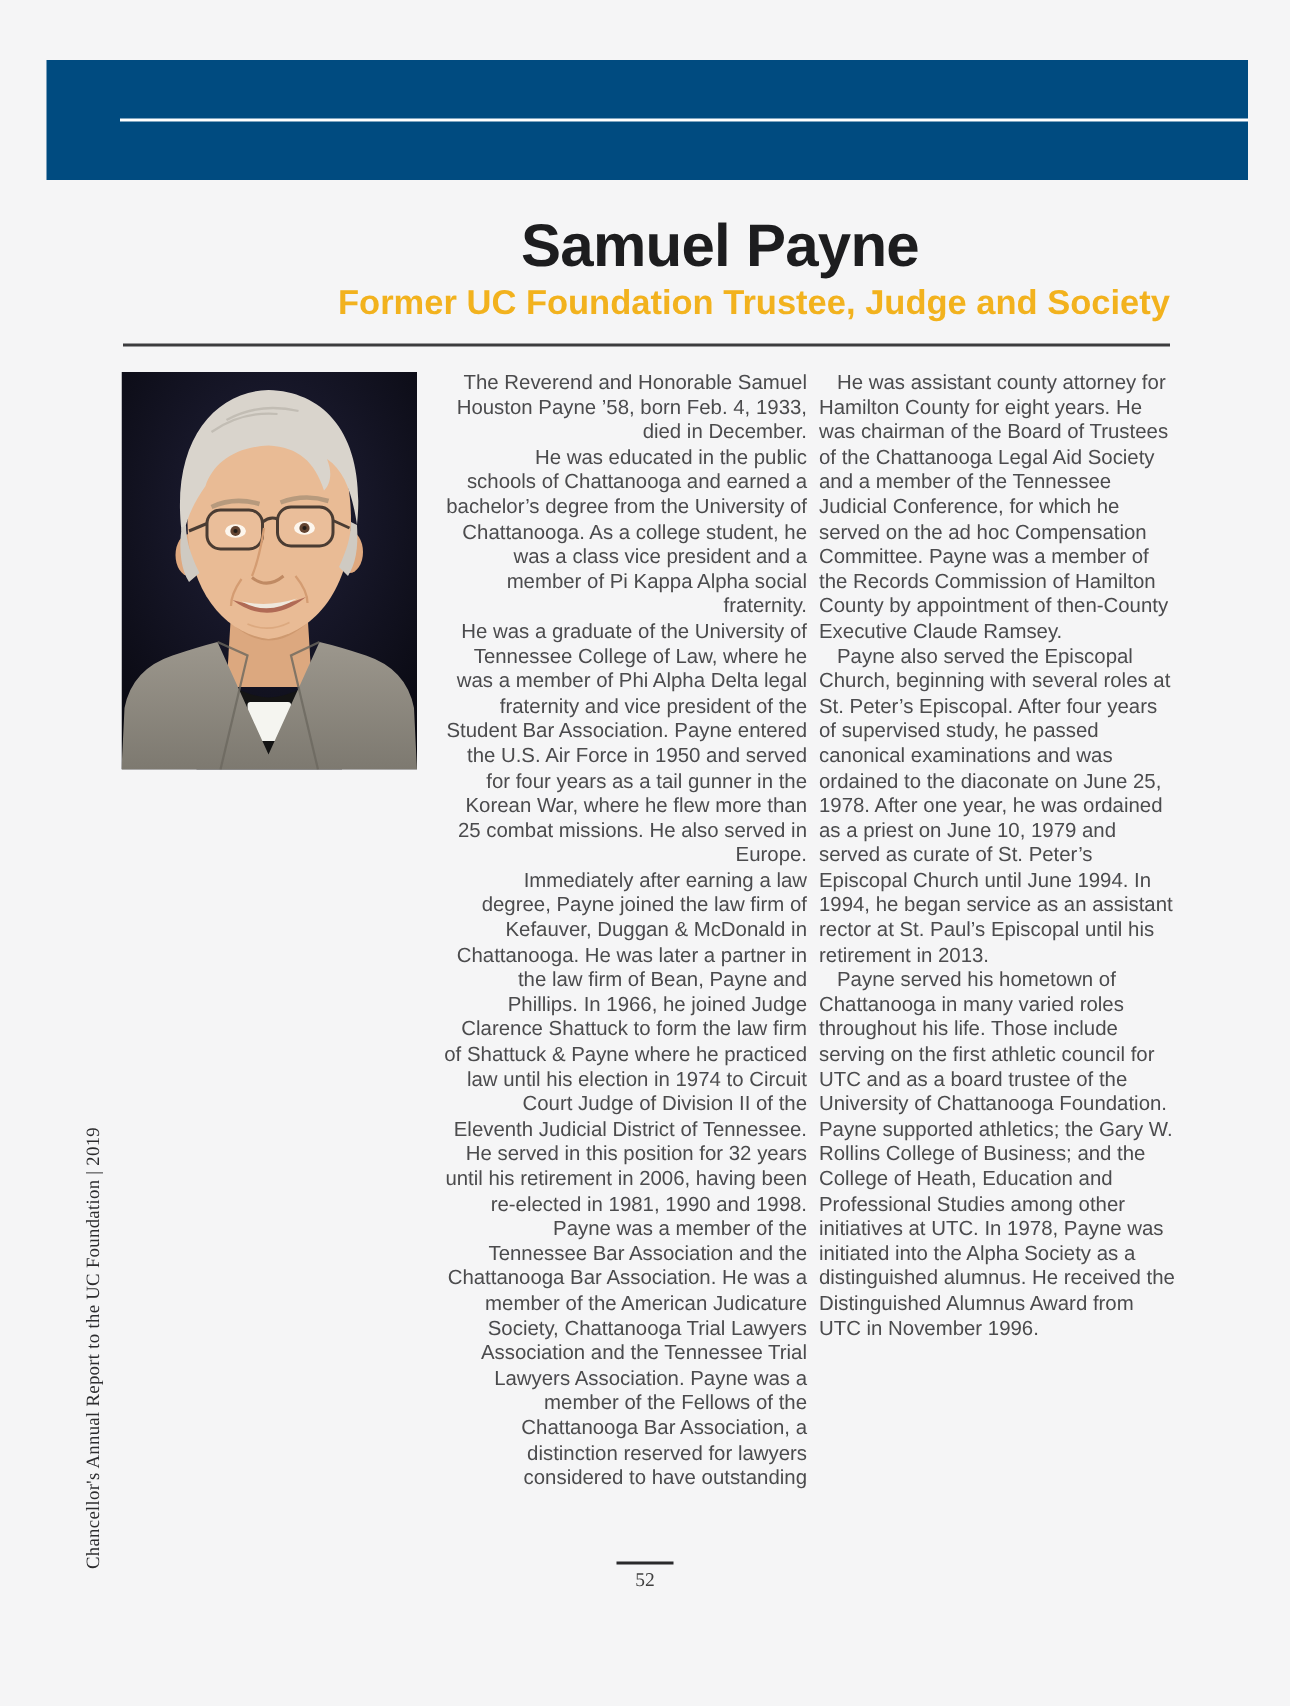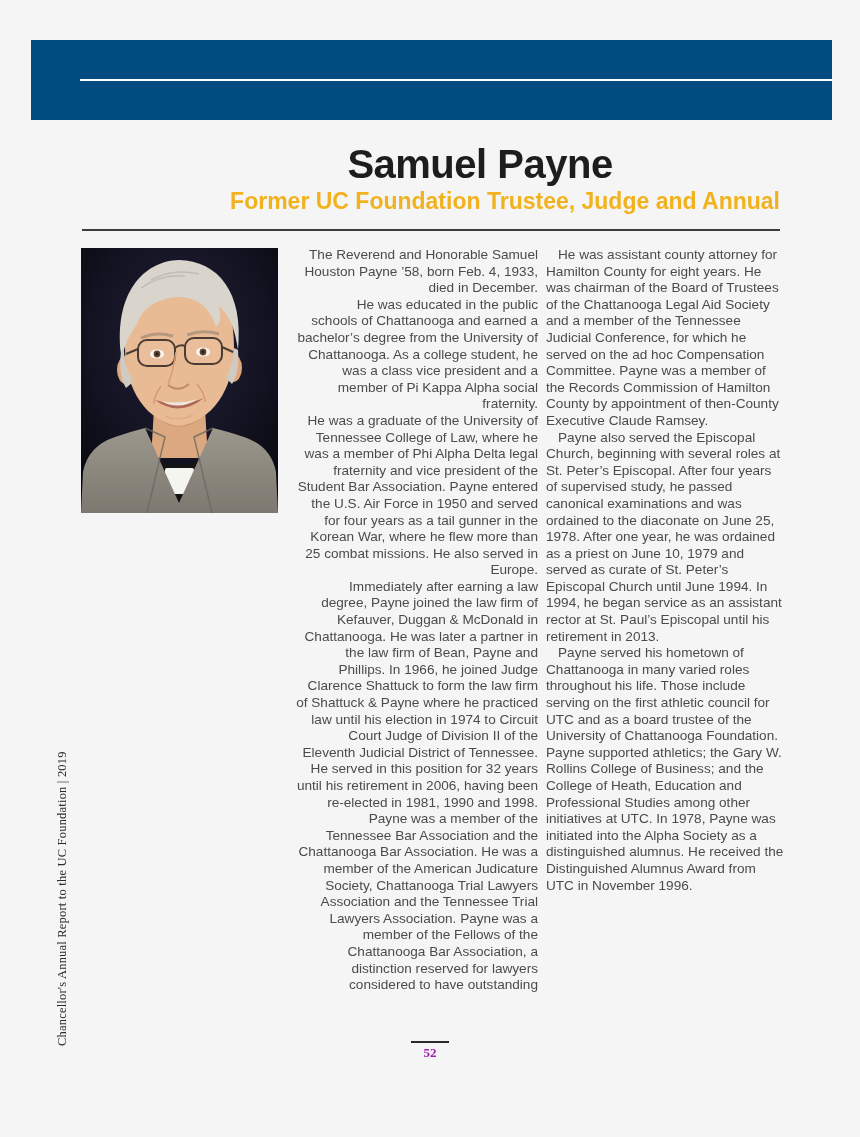--- a/index.html
+++ b/index.html
@@ -66,32 +66,32 @@
     letter-spacing:0.2px;
   }
   .footer{
     position:absolute;left:400px;top:1041px;width:60px;text-align:center;
   }
   .footer-rule{
     display:block;margin:0 auto 2px auto;width:38px;height:2px;background:#29292b;
   }
   .page-number{
     font-family:"Liberation Serif", serif;
-    font-size:13px;font-weight:700;color:#a21caf;
+    font-size:13px;font-weight:400;color:#404040;
   }
 </style>
 </head>
 <body>
 
 <div class="band">
   <div class="band-line"></div>
 </div>
 
 <h1 class="page-title">Samuel Payne</h1>
-<h2 class="page-subtitle">Former UC Foundation Trustee, Judge and Annual</h2>
+<h2 class="page-subtitle">Former UC Foundation Trustee, Judge and Society</h2>
 
 <div class="divider"></div>
 
 <div class="photo">
   <svg viewBox="0 0 197 265" role="img">
     <defs>
       <radialGradient id="pbg" cx="0.5" cy="0.35" r="0.85">
         <stop offset="0" stop-color="#21213a"></stop>
         <stop offset="1" stop-color="#05050a"></stop>
       </radialGradient>

